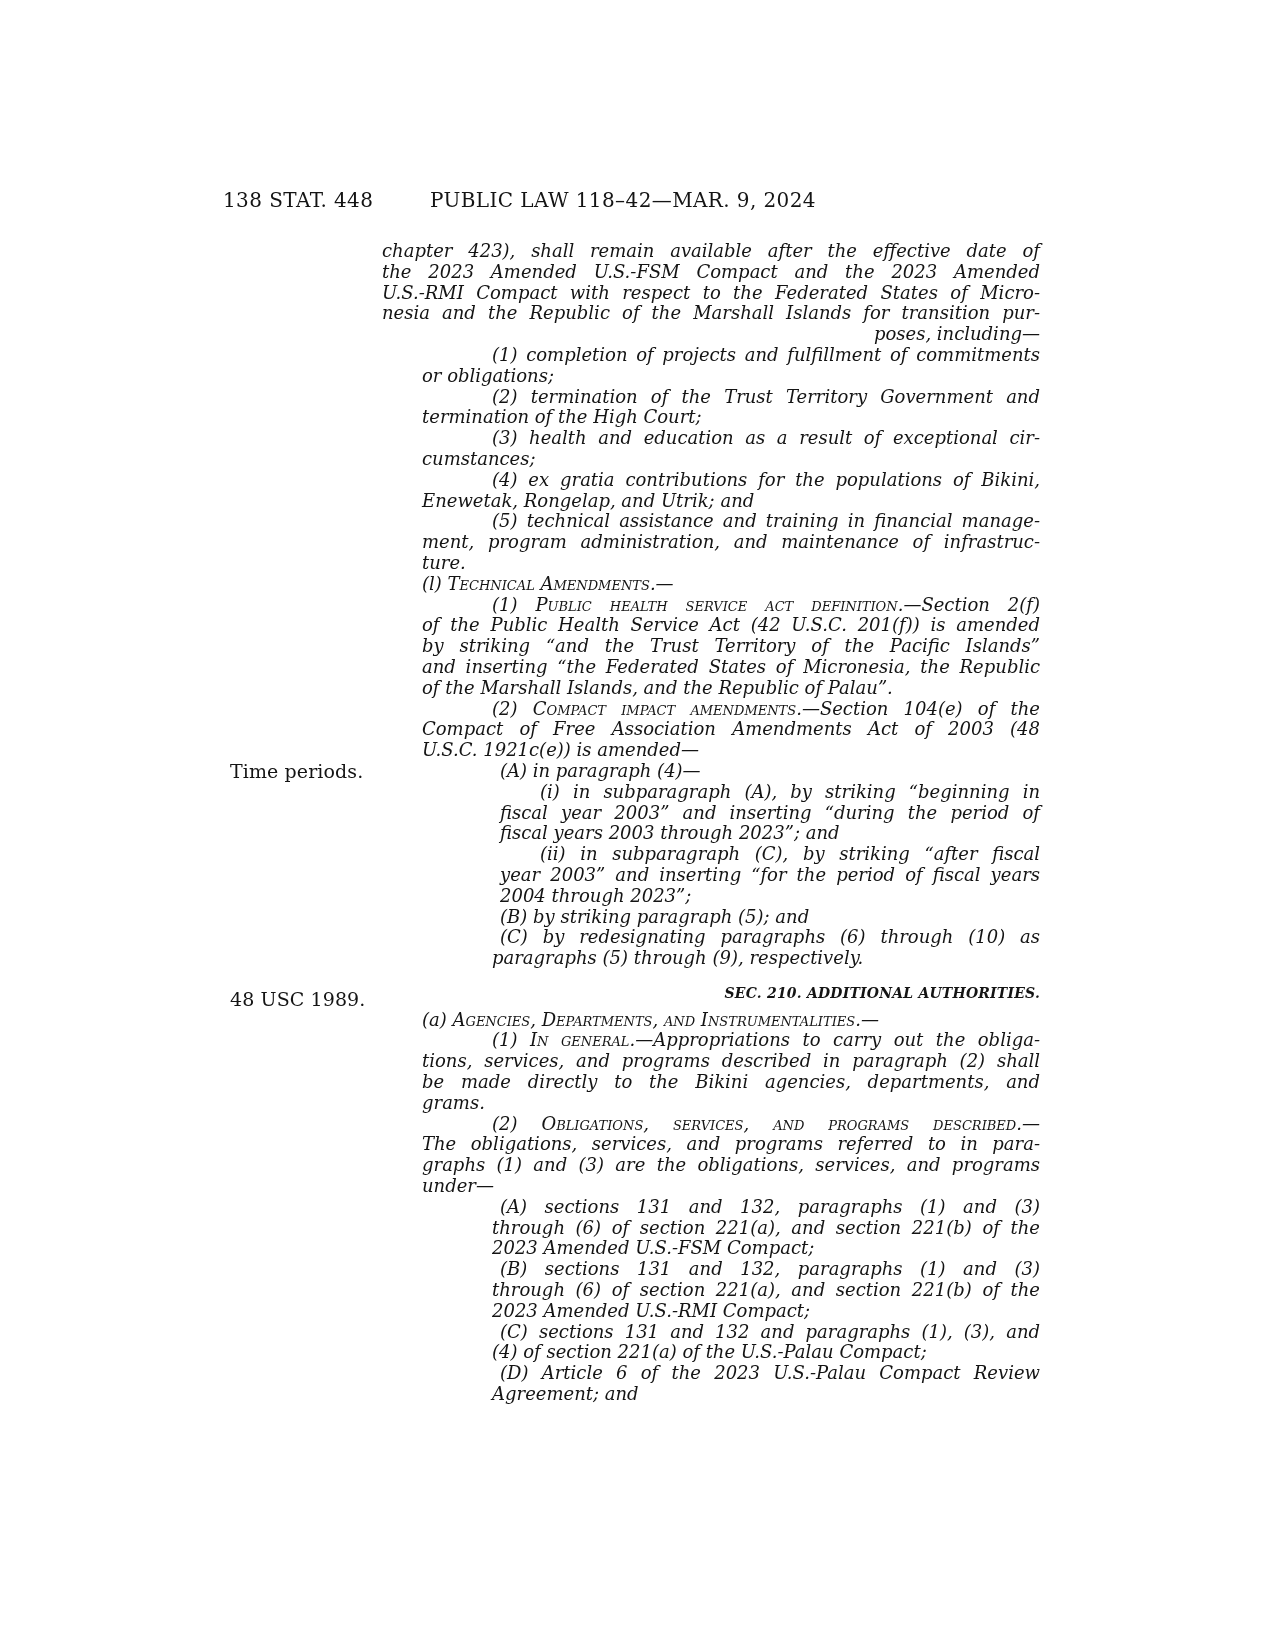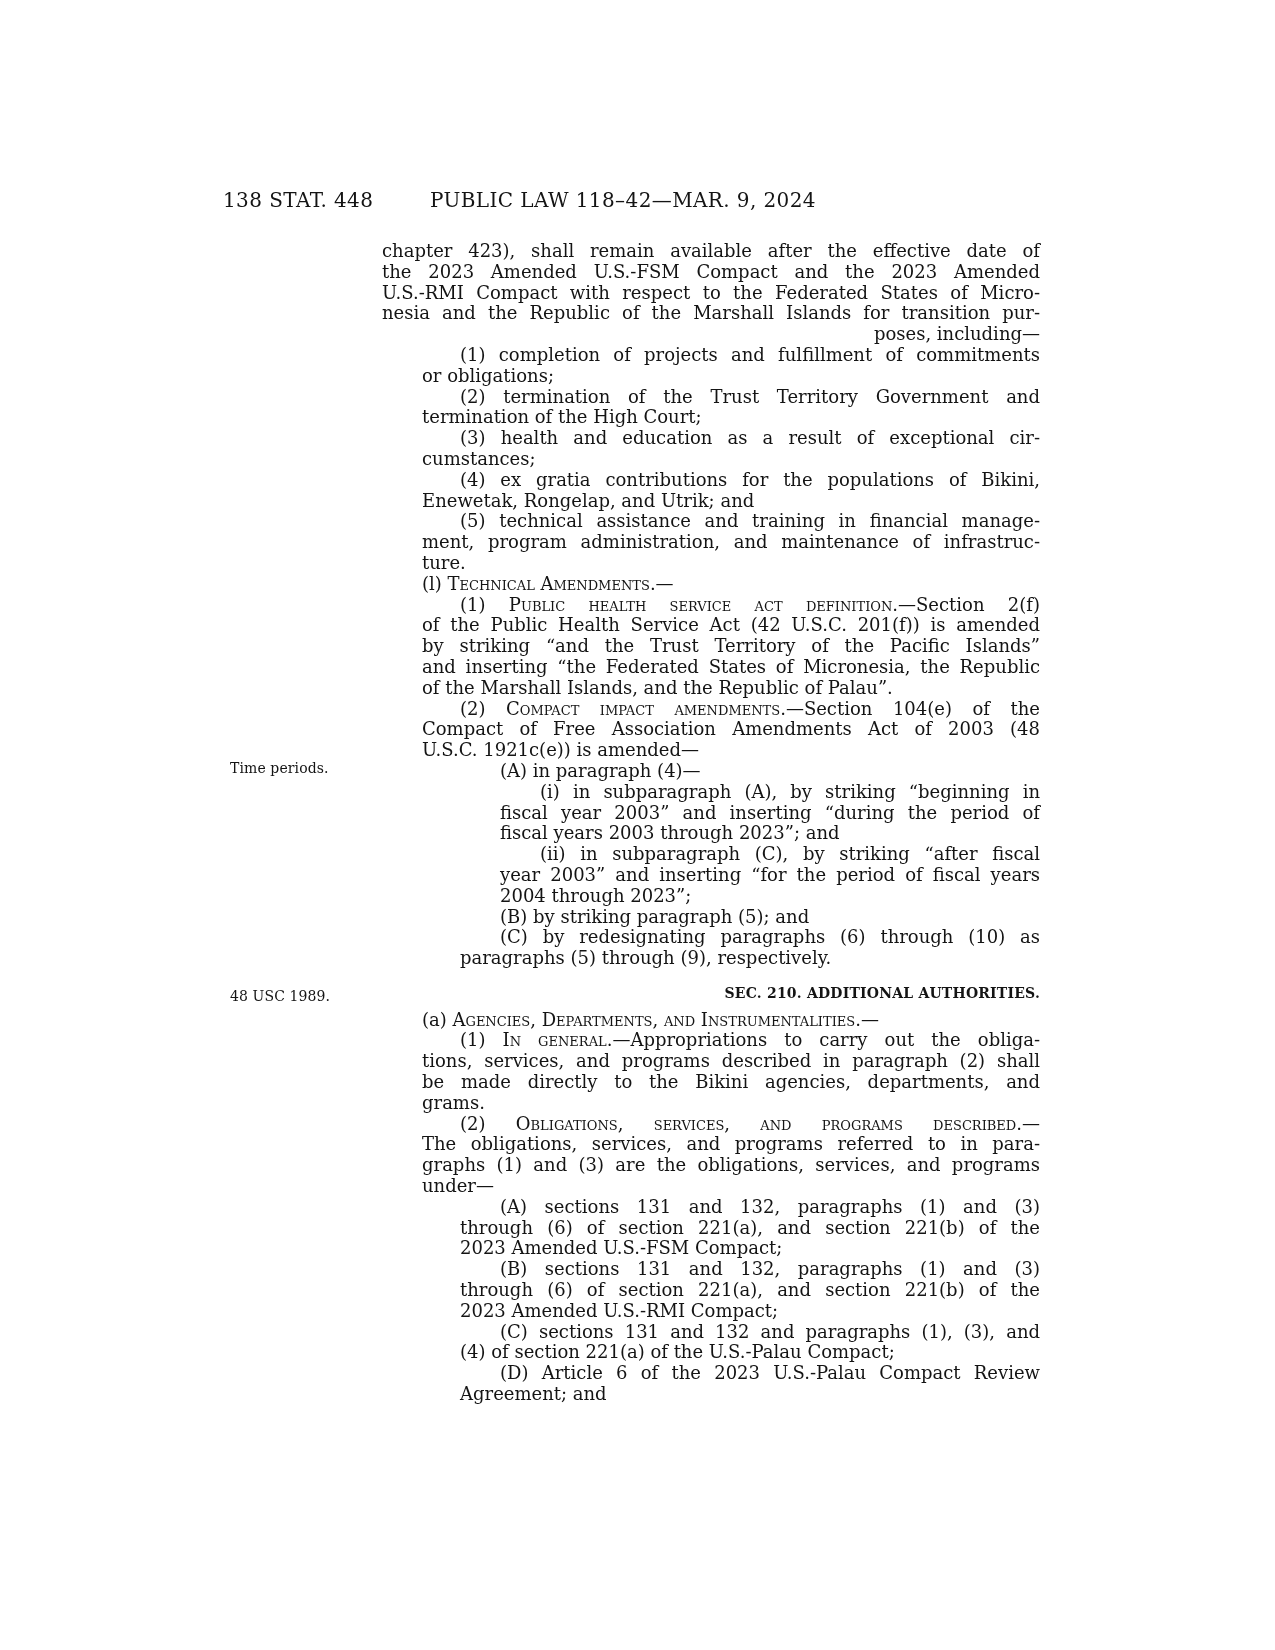--- a/index.html
+++ b/index.html
@@ -18,40 +18,41 @@
     white-space: nowrap;
     font-size: 20px;
     letter-spacing: 0.4px;
   }
   .stat   { left: 223px; }
   .lawtitle { left: 430px; font-size: 21px; }
 
   .note {
     position: absolute;
     left: 230px;
-    font-size: 14px;
+    font-size: 19px;
     letter-spacing: 0.1px;
     white-space: nowrap;
   }
   .note-time { top: 760px; }
   .note-usc  { top: 988px; }
 
   .doc-body {
     position: absolute;
     left: 382px;
     top: 241px;
     width: 658px;
     font-size: 18px;
     line-height: 20.8px;
+    font-style: italic;
   }
   .ln { text-align: left; }
   .ln.just { text-align: justify; text-align-last: justify; }
   .ind0 { margin-left: 0; text-align: right; }
   .ind1 { margin-left: 40px; }
-  .ind2 { margin-left: 78px; }
+  .ind2 { margin-left: 110px; }
   .ind3 { margin-left: 118px; }
   .ind4 { margin-left: 158px; }
   .sec {
     font-weight: bold;
     font-size: 14px;
     letter-spacing: 0.2px;
     margin-top: 14px;
     margin-bottom: 6px;
   }
   .sc { font-variant: small-caps; }

